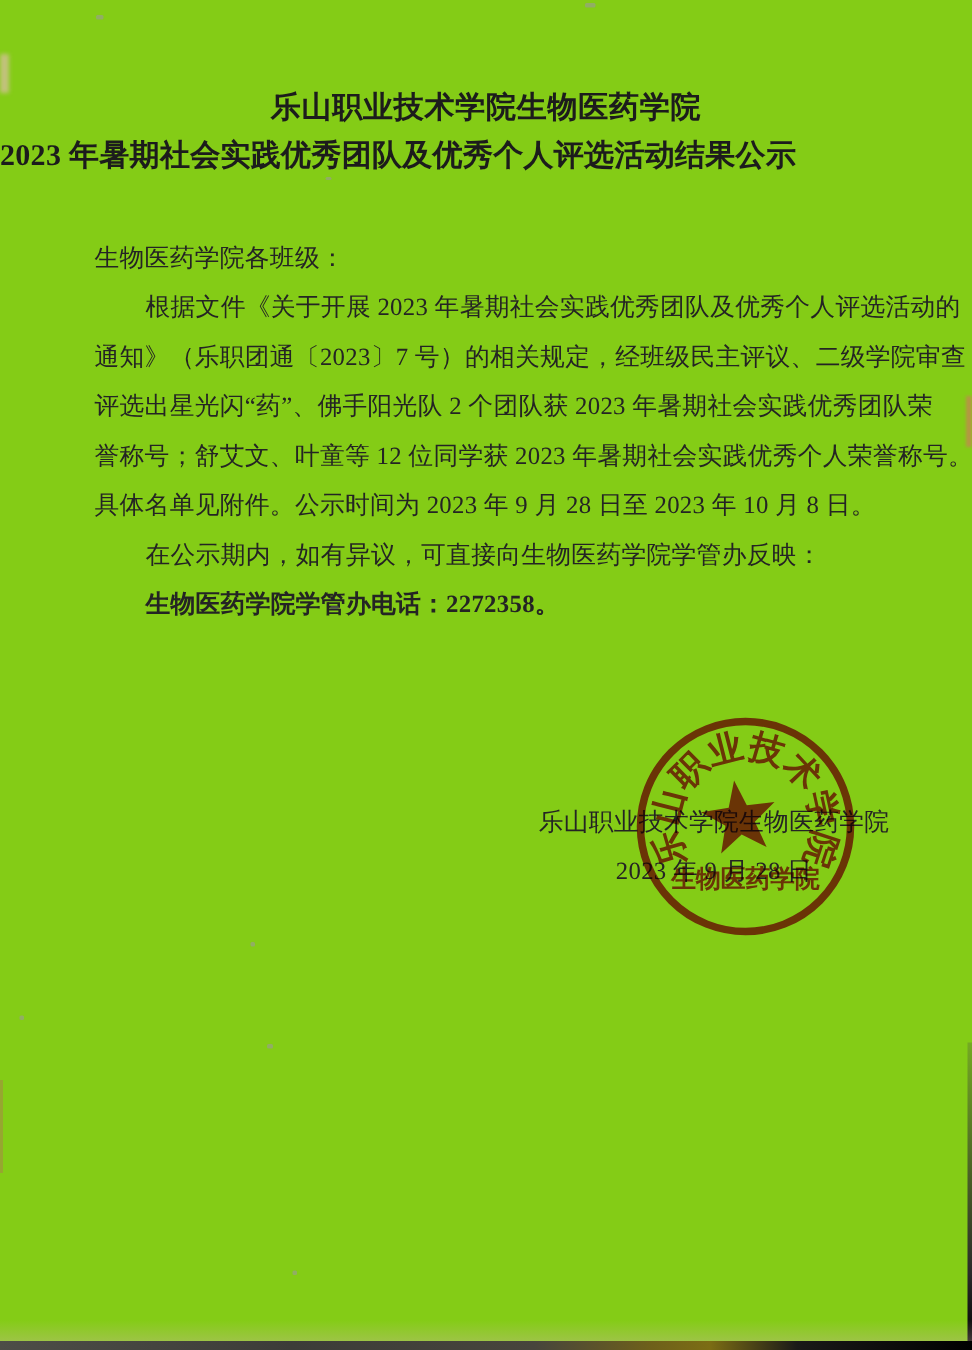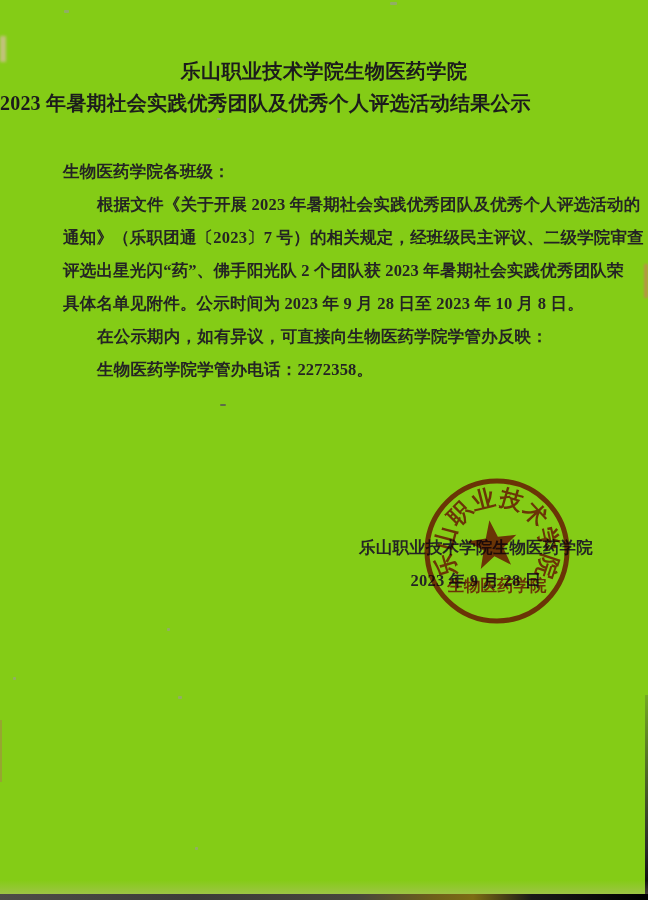--- a/index.html
+++ b/index.html
@@ -20,21 +20,21 @@
   .title2 {
     position:absolute; top:90px; left:0; width:648px;
     font-size:20px; font-weight:700;
     letter-spacing:.2px; color:#1c1c1c; white-space:nowrap;
   }
   .body-lines {
     position:absolute; top:155px; left:63px; width:535px;
   }
   .line {
     height:33px; line-height:33px; font-size:16.5px;
-    letter-spacing:.2px; white-space:nowrap; color:#242424;font-weight:bold;
+    letter-spacing:.2px; white-space:nowrap; color:#242424;
   }
   .indent { padding-left:34px; }
   .bold { font-weight:700; }
   .attach { position:absolute; top:437px; left:63px; width:535px; }
   .attach .l1 { padding-left:30px; }
   .attach .l2 { padding-left:75px; }
   .sigblock {
     position:absolute; top:531px; left:356px; width:240px;
     text-align:center;
   }
@@ -71,20 +71,21 @@
 <div class="page">
 
   <div class="title1">乐山职业技术学院生物医药学院</div>
   <div class="title2">2023 年暑期社会实践优秀团队及优秀个人评选活动结果公示</div>
 
   <div class="body-lines">
     <div class="line">生物医药学院各班级：</div>
     <div class="line indent">根据文件《关于开展 2023 年暑期社会实践优秀团队及优秀个人评选活动的</div>
     <div class="line">通知》（乐职团通〔2023〕7 号）的相关规定，经班级民主评议、二级学院审查，</div>
     <div class="line">评选出星光闪“药”、佛手阳光队 2 个团队获 2023 年暑期社会实践优秀团队荣</div>
+    <div class="line">誉称号；舒艾文、叶童等 12 位同学获 2023 年暑期社会实践优秀个人荣誉称号。</div>
     <div class="line">具体名单见附件。公示时间为 2023 年 9 月 28 日至 2023 年 10 月 8 日。</div>
     <div class="line indent">在公示期内，如有异议，可直接向生物医药学院学管办反映：</div>
     <div class="line indent bold">生物医药学院学管办电话：2272358。</div>
   </div>
 
 
   <div class="sigblock">
     <div class="line">乐山职业技术学院生物医药学院</div>
     <div class="line">2023 年 9 月 28 日</div>
   </div>

